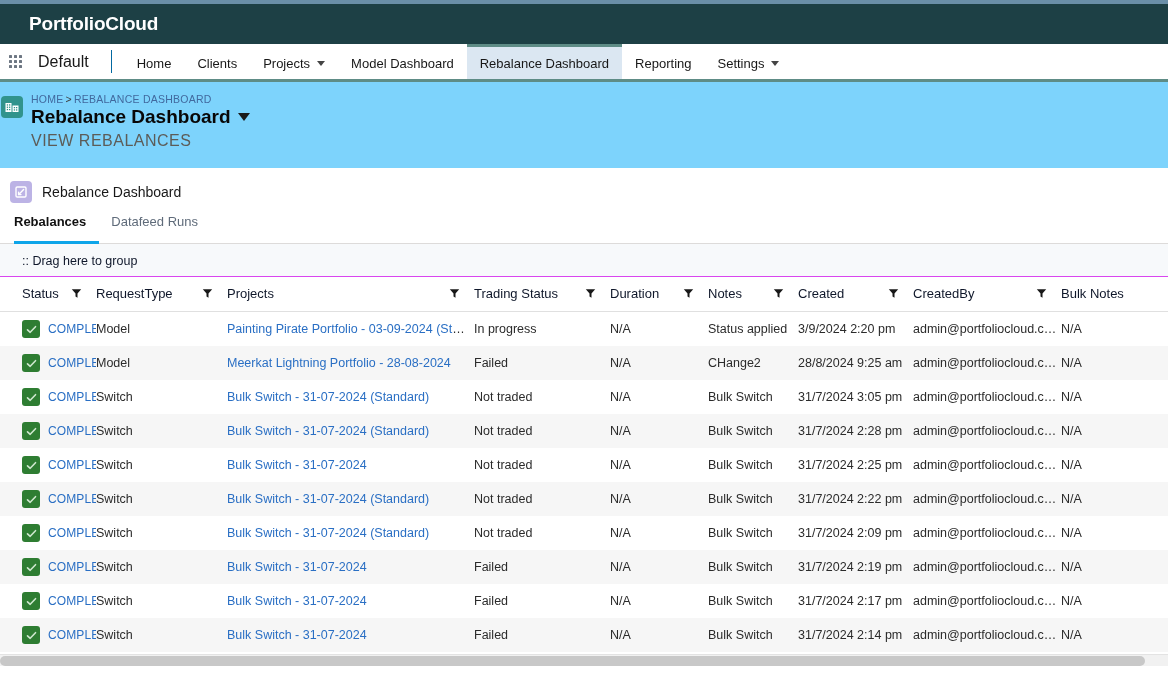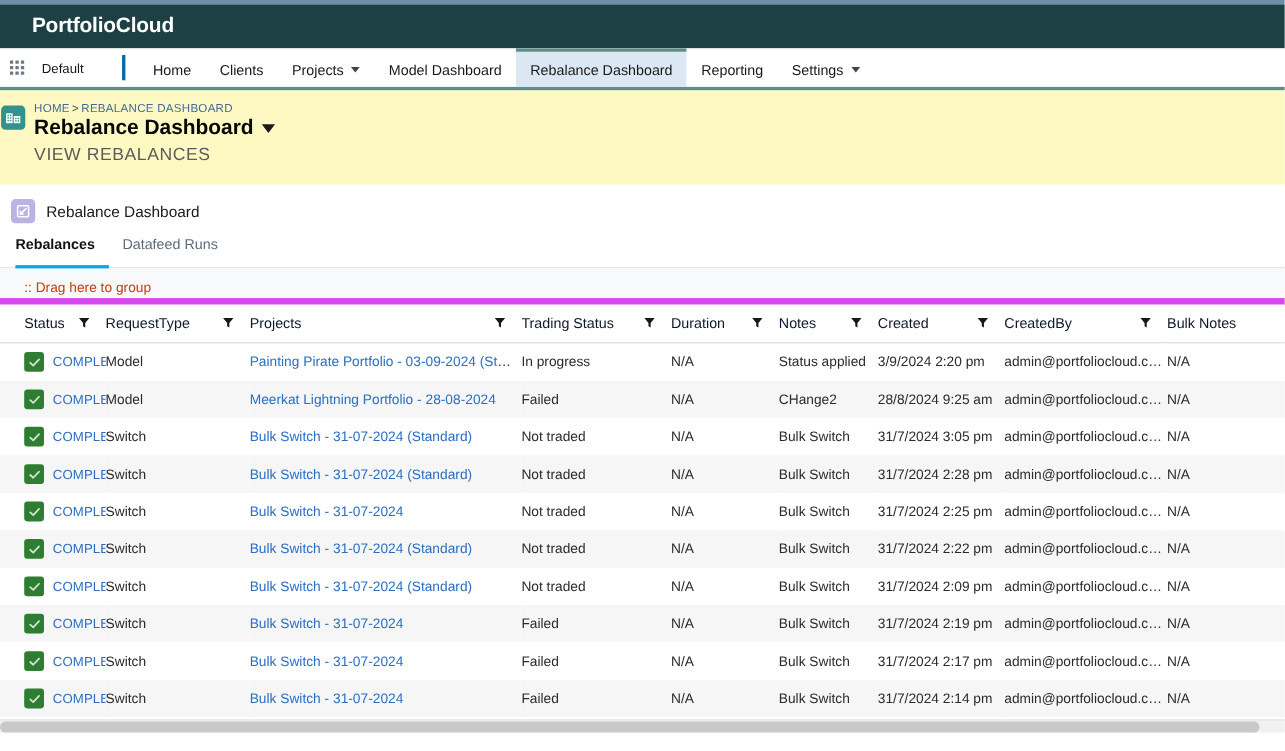--- a/index.html
+++ b/index.html
@@ -59,24 +59,24 @@
   }
   .launcher-grid i {
     width: 3px; height: 3px;
     background: #6e7783;
     border-radius: 0.5px;
     display: block;
   }
   .app-name {
     display: flex;
     align-items: center;
-    padding: 0 35px 0 8px;
-    font-size: 12px;
+    padding: 0 22px 0 8px;
+    font-size: 16px;
     color: #181818;
-    border-right: 3px solid #0369a1;
+    border-right: 1px solid #0369a1;
     margin: 6px 0;
     white-space: nowrap;
   }
   .nav-items {
     display: flex;
     align-items: stretch;
     padding-left: 12px;
   }
   .nav-item {
     display: flex;
@@ -99,21 +99,21 @@
     width: 0; height: 0;
     border-left: 4px solid transparent;
     border-right: 4px solid transparent;
     border-top: 5px solid #444;
     display: inline-block;
     margin-top: 1px;
   }
 
   
   .page-header {
-    background: #fef9c3;
+    background: #7dd3fc;
     padding: 10px 0 14px 0;
     display: flex;
     align-items: flex-start;
     height: 86px;
   }
   .header-icon {
     width: 22px; height: 22px;
     border-radius: 4px;
     background: #31938c;
     margin: 4px 8px 0 1px;
@@ -199,23 +199,23 @@
   }
   .tab.active {
     color: #111;
     font-weight: bold;
     border-bottom: 3px solid #0ea5e9;
   }
 
   
   .group-bar {
     background: #f7f9fb;
-    border-bottom: 6px solid #d946ef;
+    border-bottom: 1px solid #d946ef;
     font-size: 12.5px;
-    color: #c2410c;
+    color: #0f172a;
     padding: 10px 0 9px 22px;
     height: 33px;
   }
 
   
   .grid-wrap { background: #fff; }
   table.grid {
     width: 100%;
     border-collapse: collapse;
     table-layout: fixed;

